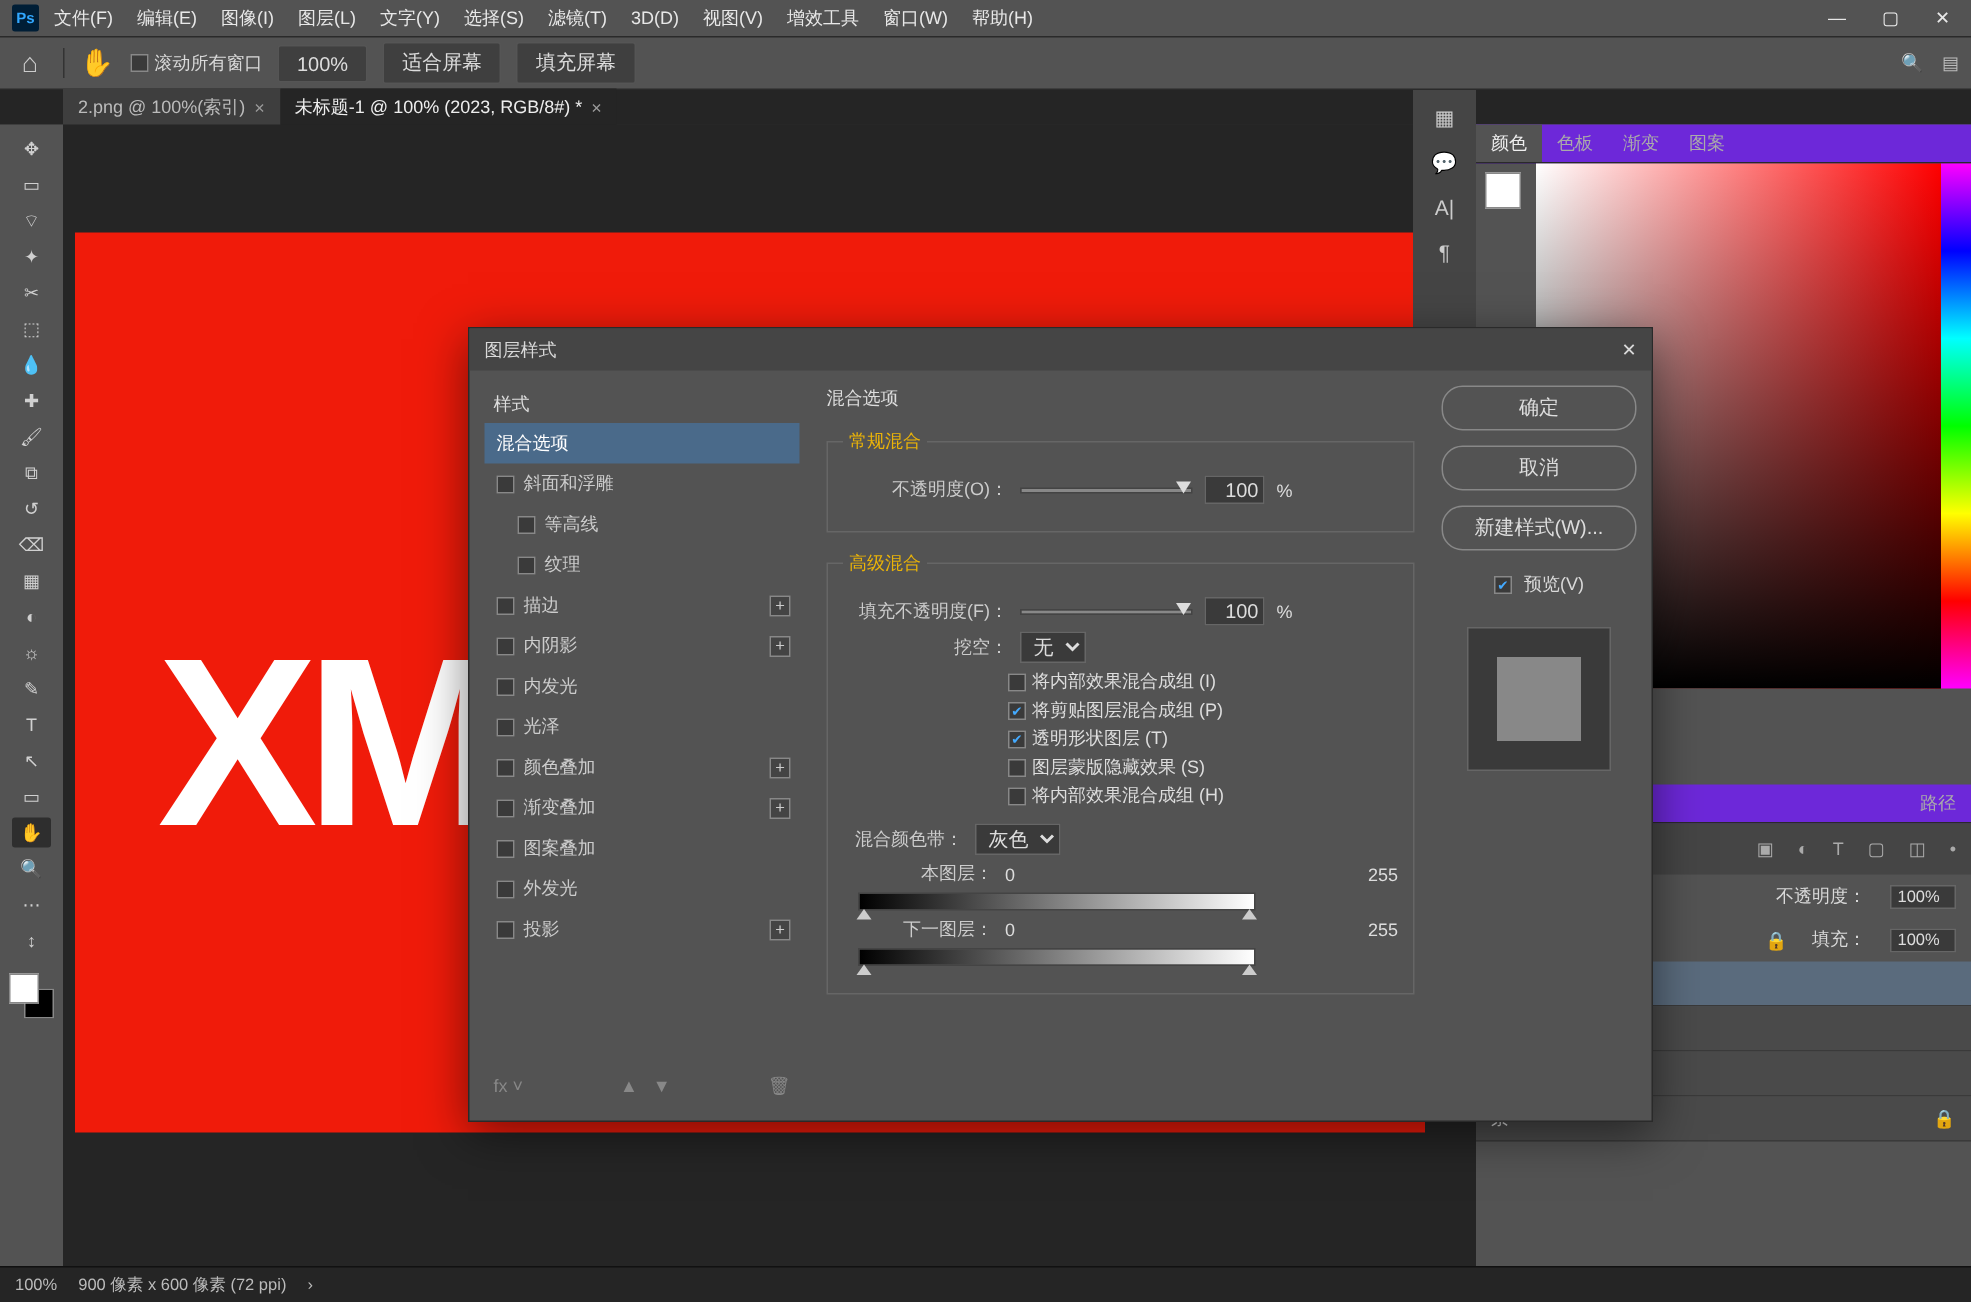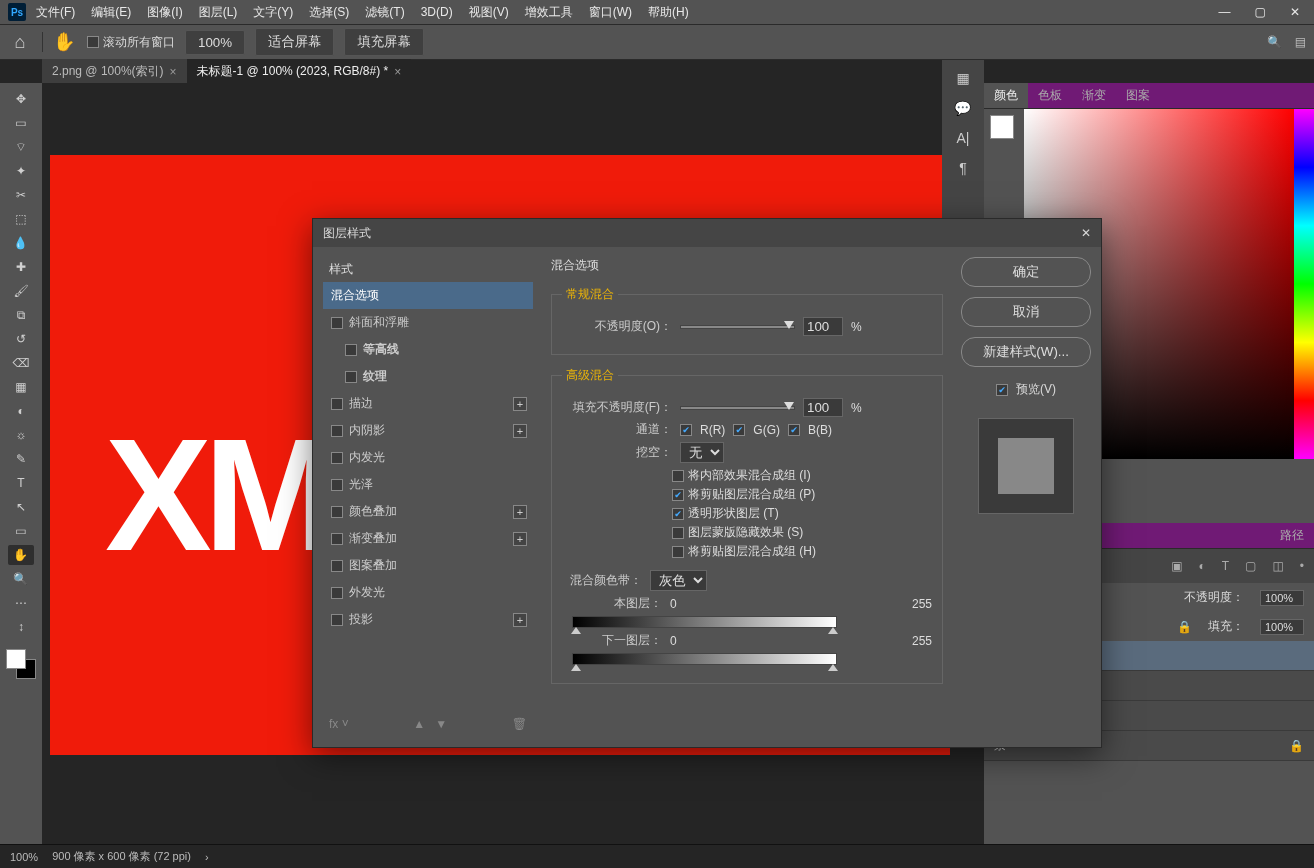--- a/index.html
+++ b/index.html
@@ -21,21 +21,21 @@
 .tool { width: 26px; height: 20px; display: flex; align-items: center; justify-content: center; color: #d0d0d0; cursor: pointer; border-radius: 2px; }
 .tool.active { background: #2e2e2e; }
 .color-swatch { margin-top: 8px; position: relative; width: 30px; height: 30px; }
 .color-fg { position: absolute; width: 20px; height: 20px; background: #fff; border: 1px solid #888; top: 0; left: 0; }
 .color-bg { position: absolute; width: 20px; height: 20px; background: #000; border: 1px solid #888; bottom: 0; right: 0; }
 .canvas-area { flex: 1; background: #252525; position: relative; overflow: hidden; }
 .artboard { position: absolute; left: 8px; top: 72px; width: 900px; height: 600px; background: #f01b0a; }
 .xm-text { position: absolute; left: 55px; top: 260px; color: #fff; font-size: 160px; font-weight: 900; font-family: Arial Black, sans-serif; letter-spacing: -8px; line-height: 1; }
 
 .right { width: 330px; background: #535353; position: relative; }
-.panel-tabs { display: flex; background: #701a75; height: 26px; align-items: center; border-bottom: 1px solid #2a2a2a; }
+.panel-tabs { display: flex; background: #6d28d9; height: 26px; align-items: center; border-bottom: 1px solid #2a2a2a; }
 .ptab { padding: 0 10px; color: #aaa; height: 100%; display: flex; align-items: center; }
 .ptab.active { background: #535353; color: #eee; }
 .color-panel { height: 350px; display: flex; }
 .swatch-mini { width: 40px; padding: 6px; }
 .swatch-box { width: 24px; height: 24px; background: #fff; border: 1px solid #888; position: relative; }
 .swatch-box::after { content: ''; position: absolute; width: 24px; height: 24px; background: #000; border: 1px solid #888; top: 6px; left: 6px; z-index: -1; }
 .picker { flex: 1; background: linear-gradient(to bottom, rgba(0,0,0,0), #000), linear-gradient(to right, #fff, #f00); position: relative; }
 .hue-strip { width: 20px; background: linear-gradient(to bottom, #f0f, #00f, #0ff, #0f0, #ff0, #f00, #f0f); }
 .right-bottom { position: absolute; top: 440px; left: 0; right: 0; bottom: 0; background: #535353; }
 .layers-head { background: #454545; height: 34px; display: flex; align-items: center; justify-content: flex-end; padding: 0 10px; gap: 16px; color: #aaa; }
@@ -47,32 +47,32 @@
 .rail { width: 42px; background: #454545; position: absolute; right: 330px; top: 60px; height: 160px; display: flex; flex-direction: column; align-items: center; gap: 14px; padding-top: 10px; }
 .rail div { color: #ccc; font-size: 14px; }
 
 .dialog { position: absolute; left: 312px; top: 218px; width: 790px; height: 530px; background: #535353; border: 1px solid #2a2a2a; box-shadow: 0 8px 30px rgba(0,0,0,.5); display: flex; flex-direction: column; }
 .dlg-title { height: 28px; background: #454545; display: flex; align-items: center; justify-content: space-between; padding: 0 10px; }
 .dlg-body { flex: 1; display: flex; padding: 10px; gap: 18px; }
 .styles-col { width: 210px; display: flex; flex-direction: column; }
 .styles-header { padding: 4px 6px; color: #ddd; }
 .style-item { padding: 5px 8px; display: flex; align-items: center; gap: 6px; color: #ccc; position: relative; }
 .style-item.sel { background: #4a6a8a; color: #fff; }
-.style-item.sub { padding-left: 22px; font-weight: bold; }
+.style-item.sub { padding-left: 22px; }
 .style-cb { width: 12px; height: 12px; border: 1px solid #888; background: #3a3a3a; flex-shrink: 0; }
 .plus-btn { position: absolute; right: 6px; width: 14px; height: 14px; border: 1px solid #888; display: flex; align-items: center; justify-content: center; font-size: 11px; color: #ccc; background: #444; }
 .styles-footer { margin-top: auto; display: flex; align-items: center; justify-content: space-between; padding: 6px; color: #888; }
 .opts-col { flex: 1; color: #ddd; display: flex; flex-direction: column; gap: 8px; }
 fieldset { border: 1px solid #666; padding: 10px 10px 14px 10px; margin-top: 4px; }
 legend { padding: 0 4px; color: #eab308; }
 .row { display: flex; align-items: center; gap: 8px; margin: 4px 0; }
 .row label.lbl { width: 110px; text-align: right; color: #ccc; }
 .slider-track { flex: 1; height: 4px; background: linear-gradient(to right, #888, #888); border: 1px solid #444; position: relative; max-width: 115px; }
 .slider-thumb { position: absolute; right: 0; top: -5px; width: 0; height: 0; border-left: 5px solid transparent; border-right: 5px solid transparent; border-top: 8px solid #ddd; }
-.num-input { width: 40px; background: #3a3a3a; border: 1px solid #666; color: #ddd; padding: 1px 3px; text-align: left; }
+.num-input { width: 40px; background: #3a3a3a; border: 1px solid #666; color: #ddd; padding: 1px 3px; text-align: right; }
 select { background: #3a3a3a; border: 1px solid #666; color: #ddd; padding: 1px 4px; }
 .cb-row { display: flex; align-items: center; gap: 4px; margin: 2px 0 2px 110px; }
 .cb { width: 12px; height: 12px; border: 1px solid #888; background: #3a3a3a; display: inline-flex; align-items: center; justify-content: center; color: #4af; font-size: 10px; }
 .cb.checked::after { content: '✔'; font-size: 9px; }
 .grad-track { height: 12px; background: linear-gradient(to right, #000, #fff); border: 1px solid #444; flex: 1; position: relative; max-width: 265px; }
 .grad-thumb-l { position: absolute; left: -2px; top: 10px; width: 0; height: 0; border-left: 5px solid transparent; border-right: 5px solid transparent; border-bottom: 7px solid #ccc; }
 .grad-thumb-r { position: absolute; right: -2px; top: 10px; width: 0; height: 0; border-left: 5px solid transparent; border-right: 5px solid transparent; border-bottom: 7px solid #ccc; }
 .btn-col { width: 130px; display: flex; flex-direction: column; gap: 10px; align-items: stretch; }
 .dlg-btn { background: none; border: 1px solid #888; border-radius: 14px; padding: 5px 0; color: #ddd; cursor: pointer; text-align: center; }
 .preview-box { width: 96px; height: 96px; background: #3a3a3a; border: 1px solid #666; margin: 6px auto; display: flex; align-items: center; justify-content: center; }
@@ -323,29 +323,20 @@
         <legend>高级混合</legend>
         <div class="row">
           <label class="lbl">填充不透明度(F)：</label>
           <div class="slider-track">
               <div class="slider-thumb"></div>
             </div>
           <input class="num-input" value="100" style="">
           <span>%</span>
         </div>
         <div class="row">
-          <label class="lbl">通道：</label>
-          <span class="cb checked"></span>
-            <span>R(R)</span>
-          <span class="cb checked"></span>
-            <span>G(G)</span>
-          <span class="cb checked"></span>
-            <span>B(B)</span>
-        </div>
-        <div class="row">
           <label class="lbl">挖空：</label>
           <select><option>无</option></select>
         </div>
         <div class="cb-row">
             <span class="cb"></span>
             <span>将内部效果混合成组 (I)</span>
           </div>
         <div class="cb-row">
             <span class="cb checked"></span>
             <span>将剪贴图层混合成组 (P)</span>
@@ -353,21 +344,21 @@
         <div class="cb-row">
             <span class="cb checked"></span>
             <span>透明形状图层 (T)</span>
           </div>
         <div class="cb-row">
             <span class="cb"></span>
             <span>图层蒙版隐藏效果 (S)</span>
           </div>
         <div class="cb-row">
             <span class="cb"></span>
-            <span>将剪贴图层混合成组 (H)</span>
+            <span>将内部效果混合成组 (H)</span>
           </div>
 
         <div class="row" style="margin-top:10px">
           <label class="lbl" style="width:80px">混合颜色带：</label>
           <select><option>灰色</option></select>
         </div>
         <div class="row">
           <label class="lbl" style="width:100px">本图层：</label>
           <span>0</span>
           <span style="flex:1"></span>

